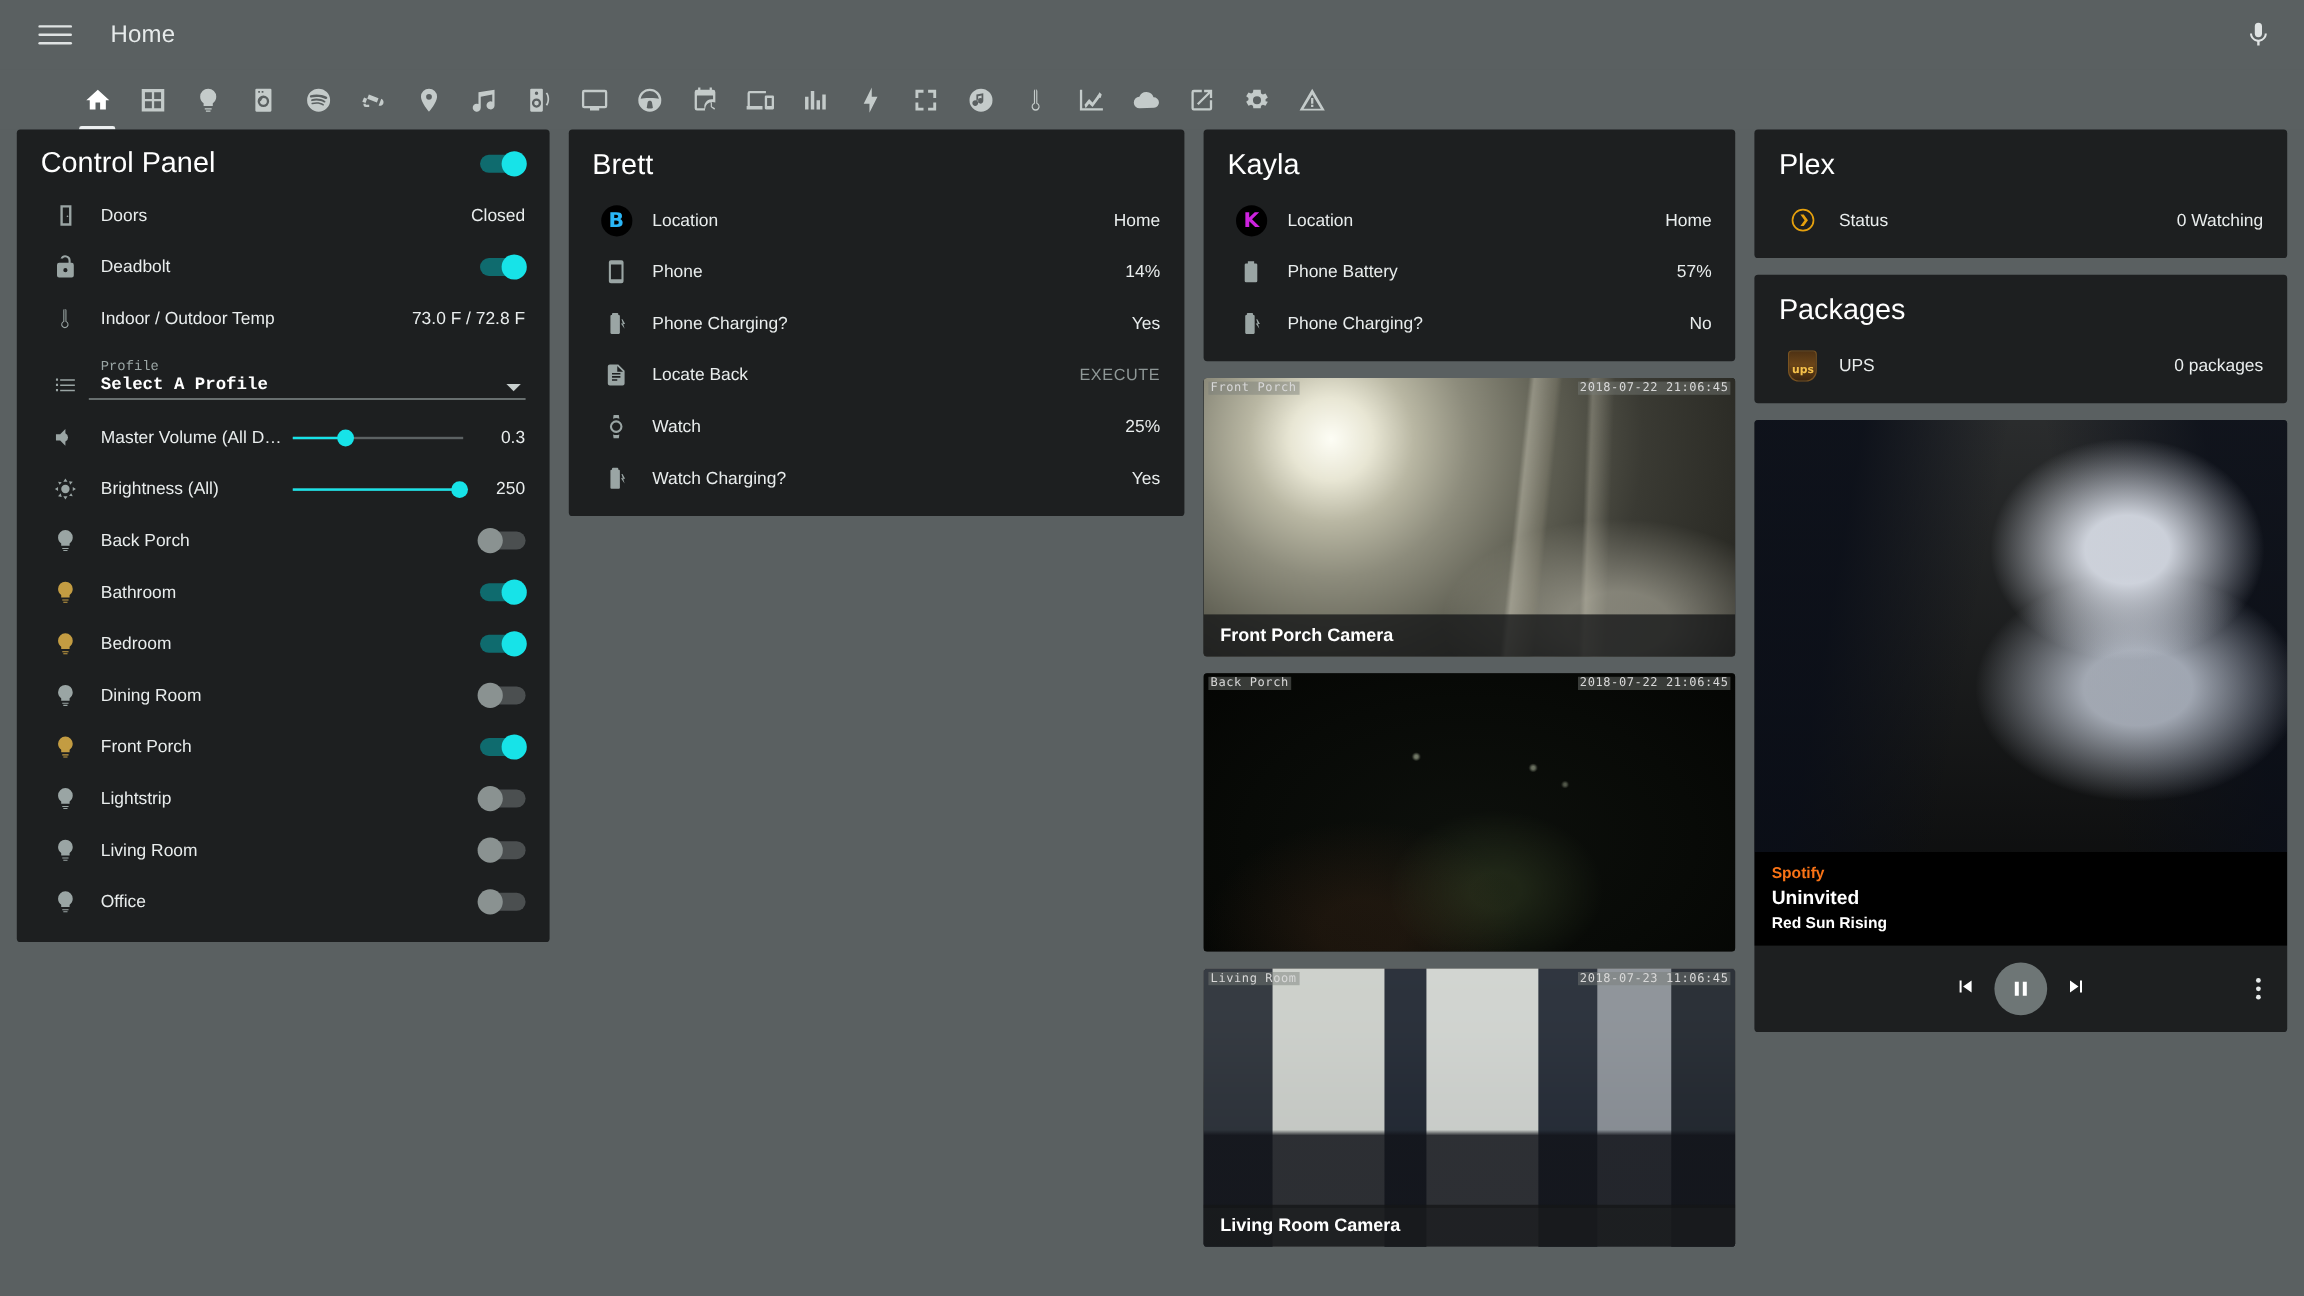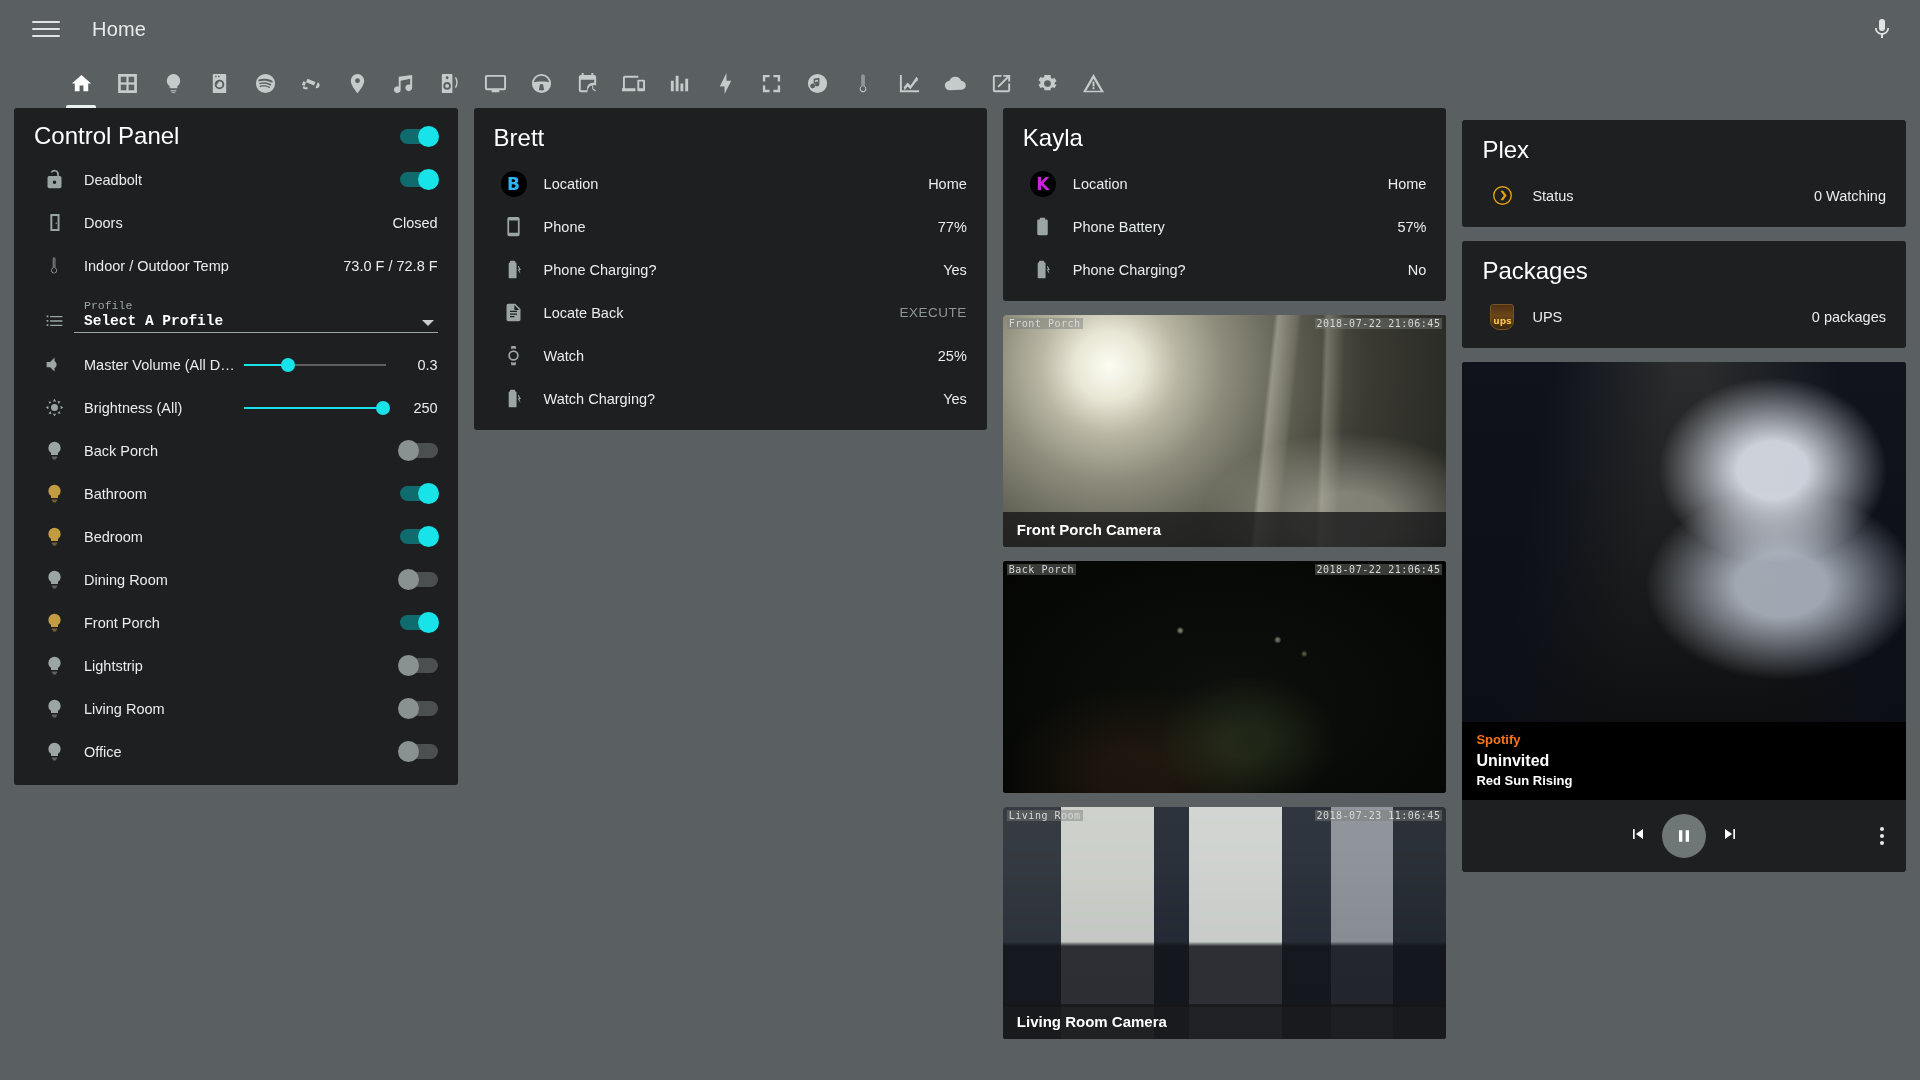--- a/index.html
+++ b/index.html
@@ -40,21 +40,21 @@
   .content {
     position: absolute; top: 108px; left: 0; right: 0; bottom: 0;
     background: #5a6061;
     display: flex; align-items: flex-start; gap: 16px;
     padding: 0 14px;
   }
   .column { display: flex; flex-direction: column; gap: 14px; }
   .col-1 { width: 446px; border-radius: 14px; }
   .col-2 { width: 516px; }
   .col-3 { width: 446px; }
-  .col-4 { width: 446px; margin-top: 12px; }
+  .col-4 { width: 446px; }
   .card { background: #1d1f20; border-radius: 3px; overflow: hidden; }
   .card-title { font-size: 24px; color: #ffffff; padding: 16px 20px 10px 20px; font-weight: 400; }
   
   .row {
     display: flex; align-items: center;
     height: 43px; padding: 0 20px 0 20px;
   }
   .row-icon { width: 40px; display: flex; align-items: center; justify-content: center; flex: 0 0 40px; }
   .row-icon svg { width: 21px; height: 21px; fill: #9aa5a4; }
   .row-label { flex: 1; font-size: 14.5px; color: #e9eded; padding-left: 10px;
@@ -263,45 +263,45 @@
       <div class="title-row">
         <div class="card-title">Control Panel</div>
         <div class="toggle on">
             <div class="knob"></div>
           </div>
       </div>
 
       <div class="row">
         <div class="row-icon">
           <svg viewBox="0 0 24 24">
+              <path d="M8 3h9v18H8zm1.5 1.5v15h6v-15zM14 12a.8.8 0 1 0 0 1.6A.8.8 0 0 0 14 12"></path>
+              <path d="M8 3h9v18H8z" fill="none" stroke="#9aa5a4" stroke-width="1.5"></path>
+            </svg>
+        </div>
+        <div class="row-label">Doors</div>
+        <div class="row-value">Closed</div>
+      </div>
+
+      <div class="row">
+        <div class="row-icon">
+          <svg viewBox="0 0 24 24">
               <path d="M18 8h-1V6a5 5 0 0 0-9.6-2h2.2A3 3 0 0 1 15 6v2H6a2 2 0 0 0-2 2v10a2 2 0 0 0 2 2h12a2 2 0 0 0 2-2V10a2 2 0 0 0-2-2m-6 9a2 2 0 1 1 2-2 2 2 0 0 1-2 2"></path>
             </svg>
         </div>
         <div class="row-label">Deadbolt</div>
         <div class="toggle-wrap">
             <div class="toggle on">
               <div class="knob"></div>
             </div>
           </div>
       </div>
 
       <div class="row">
         <div class="row-icon">
           <svg viewBox="0 0 24 24">
-              <path d="M8 3h9v18H8zm1.5 1.5v15h6v-15zM14 12a.8.8 0 1 0 0 1.6A.8.8 0 0 0 14 12"></path>
-              <path d="M8 3h9v18H8z" fill="none" stroke="#9aa5a4" stroke-width="1.5"></path>
-            </svg>
-        </div>
-        <div class="row-label">Doors</div>
-        <div class="row-value">Closed</div>
-      </div>
-
-      <div class="row">
-        <div class="row-icon">
-          <svg viewBox="0 0 24 24">
               <path d="M13 14.5V4a1.5 1.5 0 0 0-3 0v10.5a3.5 3.5 0 1 0 3 0M11.5 2.5a.5.5 0 0 1 .5.5v11.9l.6.3a2.5 2.5 0 1 1-2.2 0l.6-.3V3a.5.5 0 0 1 .5-.5"></path>
             </svg>
         </div>
         <div class="row-label">Indoor / Outdoor Temp</div>
         <div class="row-value">73.0 F / 72.8 F</div>
       </div>
 
       <div class="select-row">
         <div class="row-icon">
           <svg viewBox="0 0 24 24">
@@ -465,21 +465,21 @@
         <div class="row-value">Home</div>
       </div>
 
       <div class="row">
         <div class="row-icon">
           <svg viewBox="0 0 24 24">
               <path d="M17 19H7V5h10m0-4H7a2 2 0 0 0-2 2v18a2 2 0 0 0 2 2h10a2 2 0 0 0 2-2V3a2 2 0 0 0-2-2"></path>
             </svg>
         </div>
         <div class="row-label">Phone</div>
-        <div class="row-value">77%</div>
+        <div class="row-value">14%</div>
       </div>
 
       <div class="row">
         <div class="row-icon">
           <svg viewBox="0 0 24 24">
               <path d="M9 2h4a1 1 0 0 1 1 1v1h.5a1 1 0 0 1 1 1v16a1 1 0 0 1-1 1h-7a1 1 0 0 1-1-1V5a1 1 0 0 1 1-1H8V3a1 1 0 0 1 1-1m9 6 2.5 4.5h-1.8L20 17l-3.5-5h1.8L17 8z"></path>
             </svg>
         </div>
         <div class="row-label">Phone Charging?</div>
         <div class="row-value">Yes</div>

